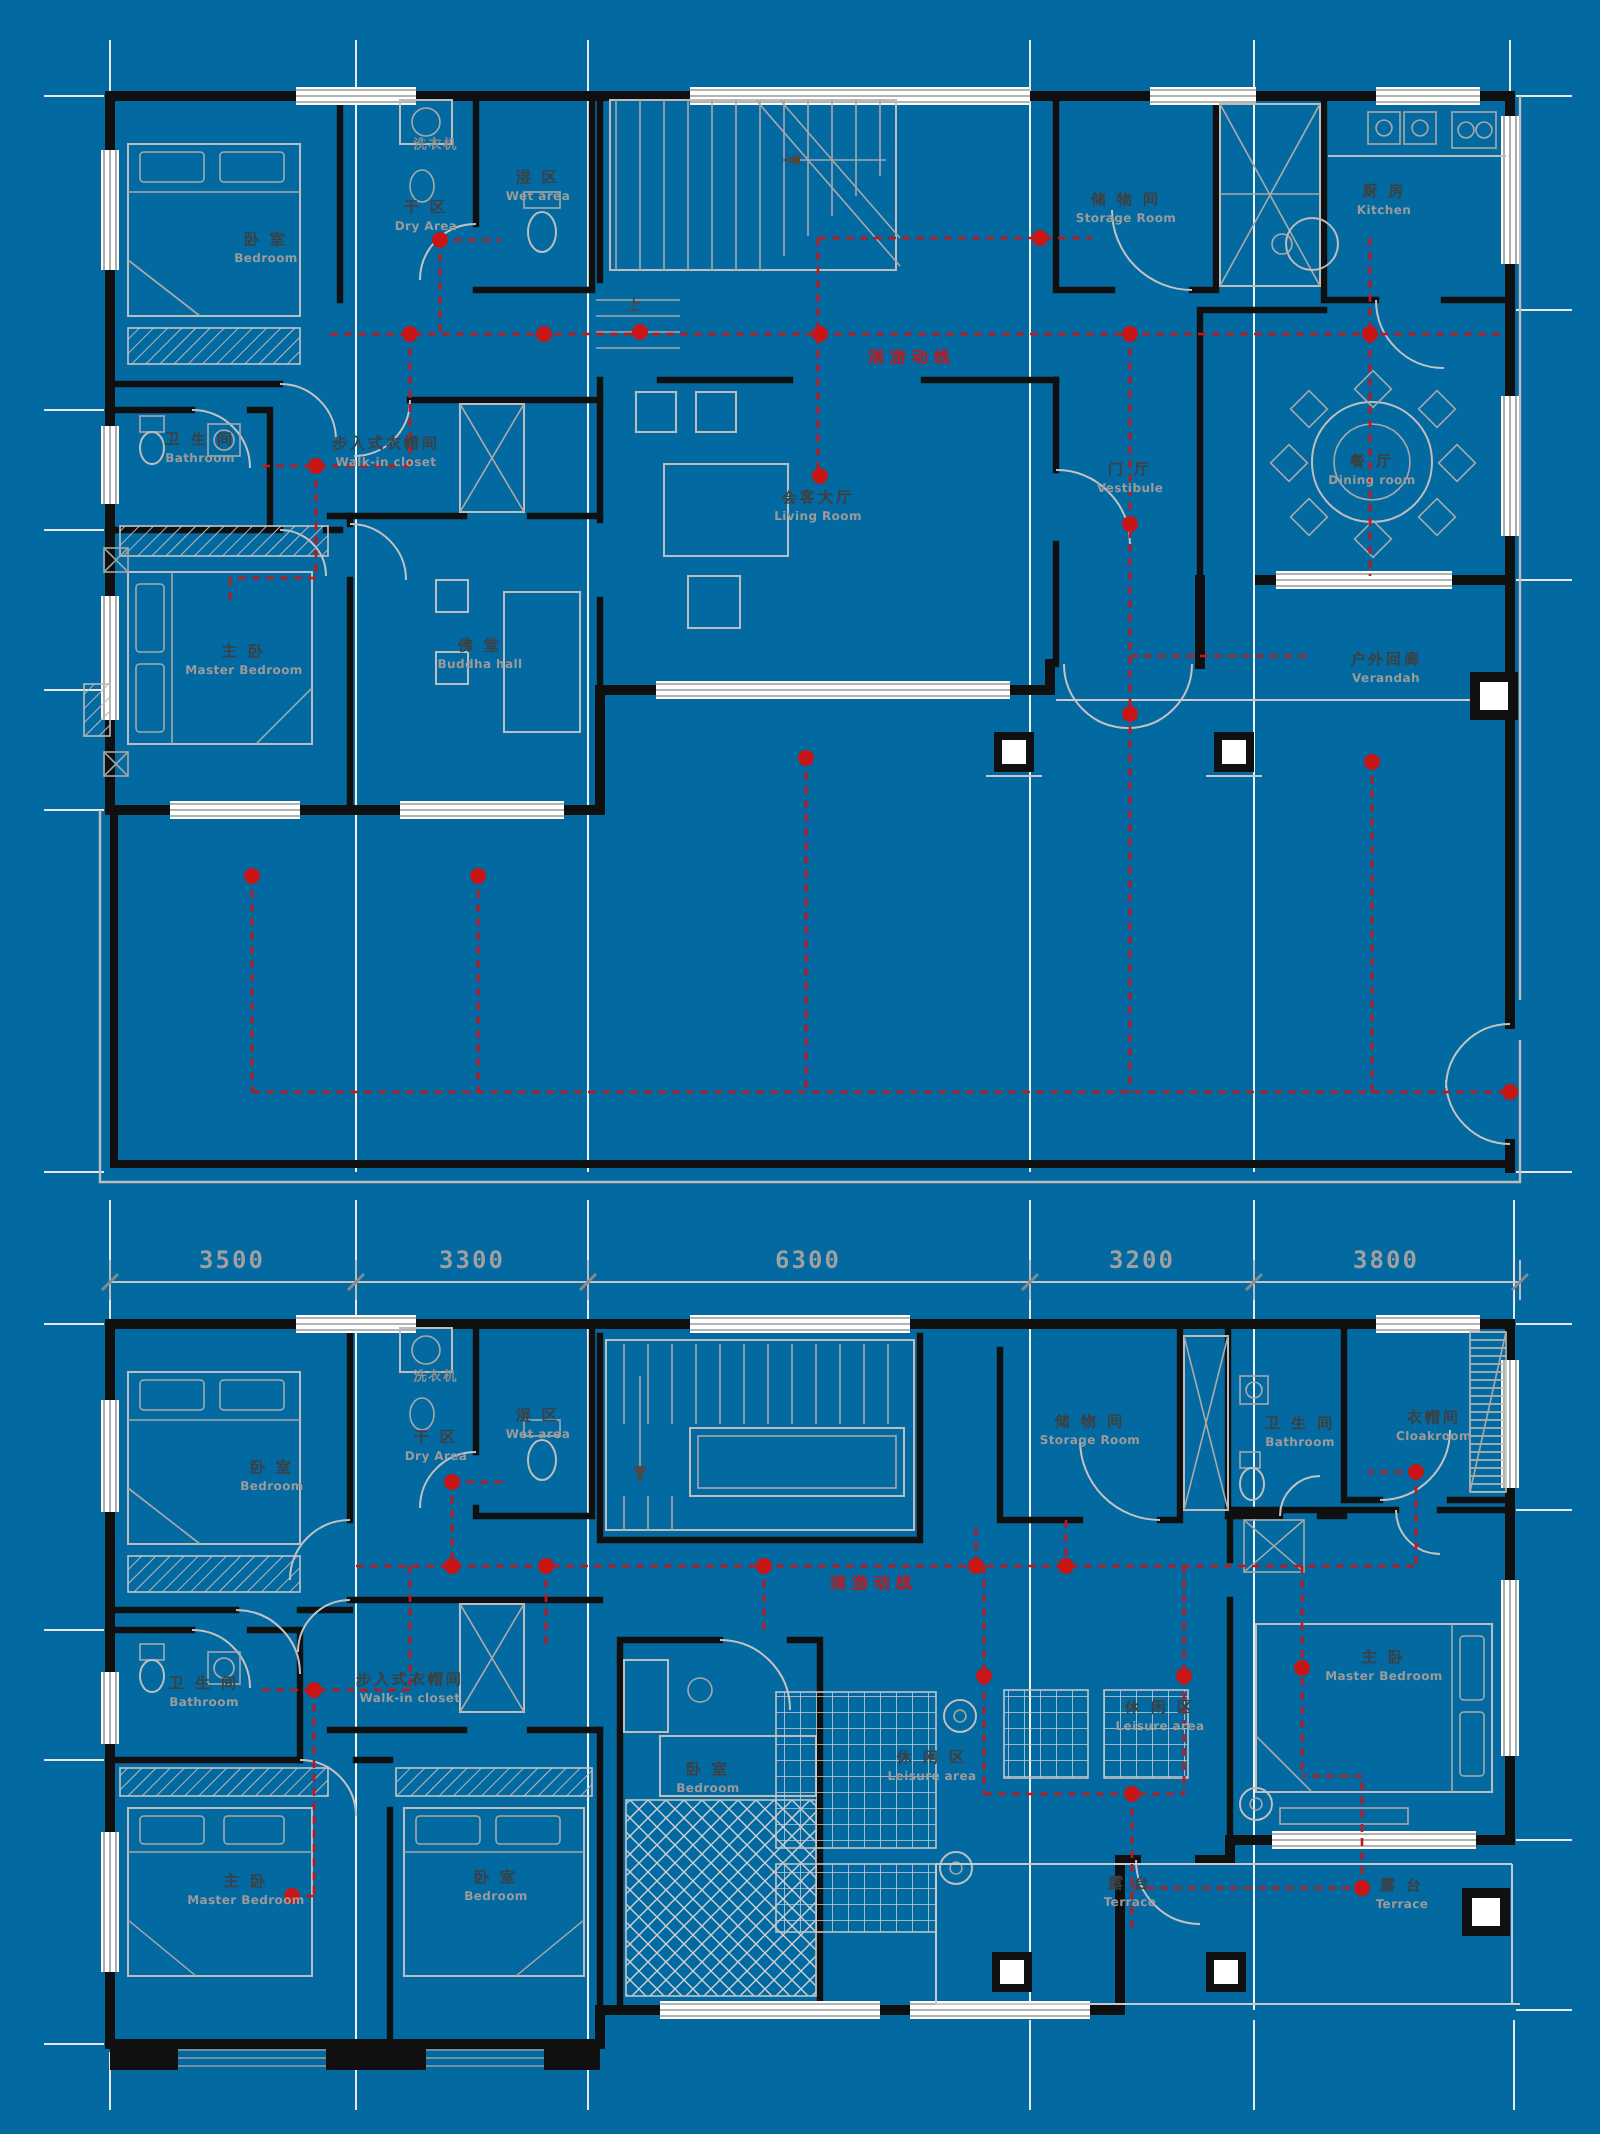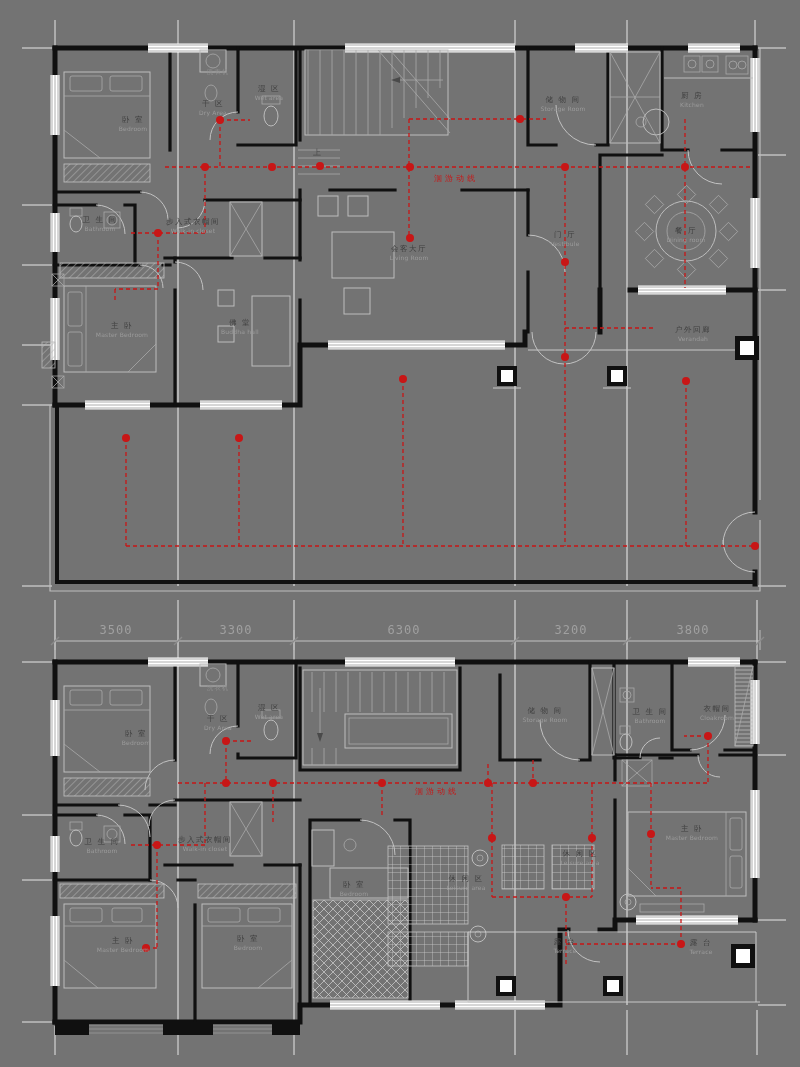--- a/index.html
+++ b/index.html
@@ -1,16 +1,16 @@
 <!DOCTYPE html>
 <html><head>
 <meta charset="utf-8">
 <style>
   html,body{margin:0;padding:0;background:#ffffff;}
-  .stage{position:relative;width:800px;height:1067px;background:#737373;overflow:hidden;}
+  .stage{position:relative;width:800px;height:1067px;background:#0369a1;overflow:hidden;font-weight:bold;}
   svg{position:absolute;left:0;top:0;}
   .w5{stroke:#101010;stroke-width:5;fill:none;stroke-linecap:square}
   .w4{stroke:#101010;stroke-width:4;fill:none;stroke-linecap:square}
   .w3{stroke:#101010;stroke-width:3.2;fill:none;stroke-linecap:square}
   .thin{stroke:#c9c9c9;stroke-width:1;fill:none}
   .site{stroke:#bdbdbd;stroke-width:1.2;fill:none}
   .fur{stroke:#bdbdbd;stroke-width:1;fill:none}
   .fur2{stroke:#a9a9a9;stroke-width:0.8;fill:none}
   .door{stroke:#c2c2c2;stroke-width:1;fill:none}
   .win{stroke:#9a9a9a;stroke-width:0.8}

